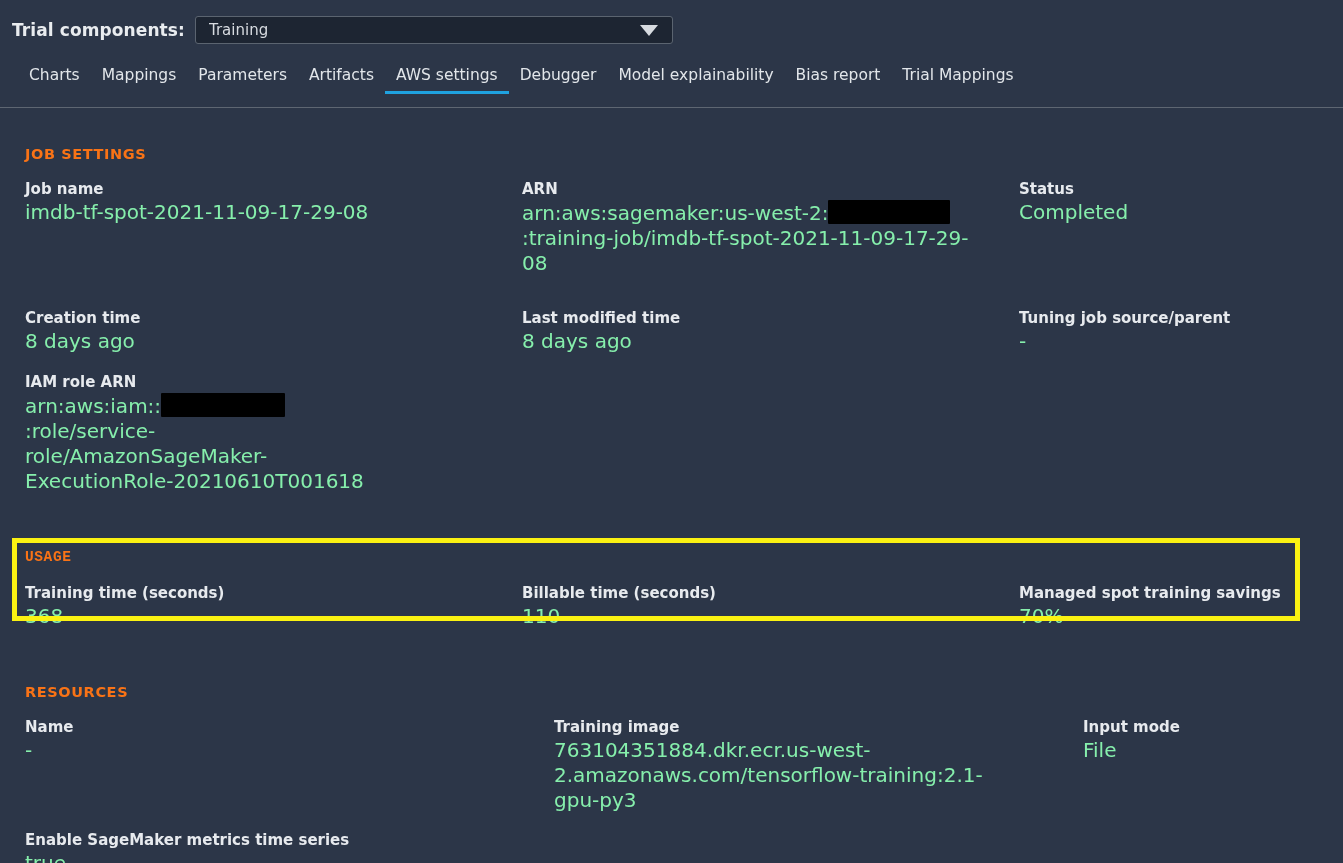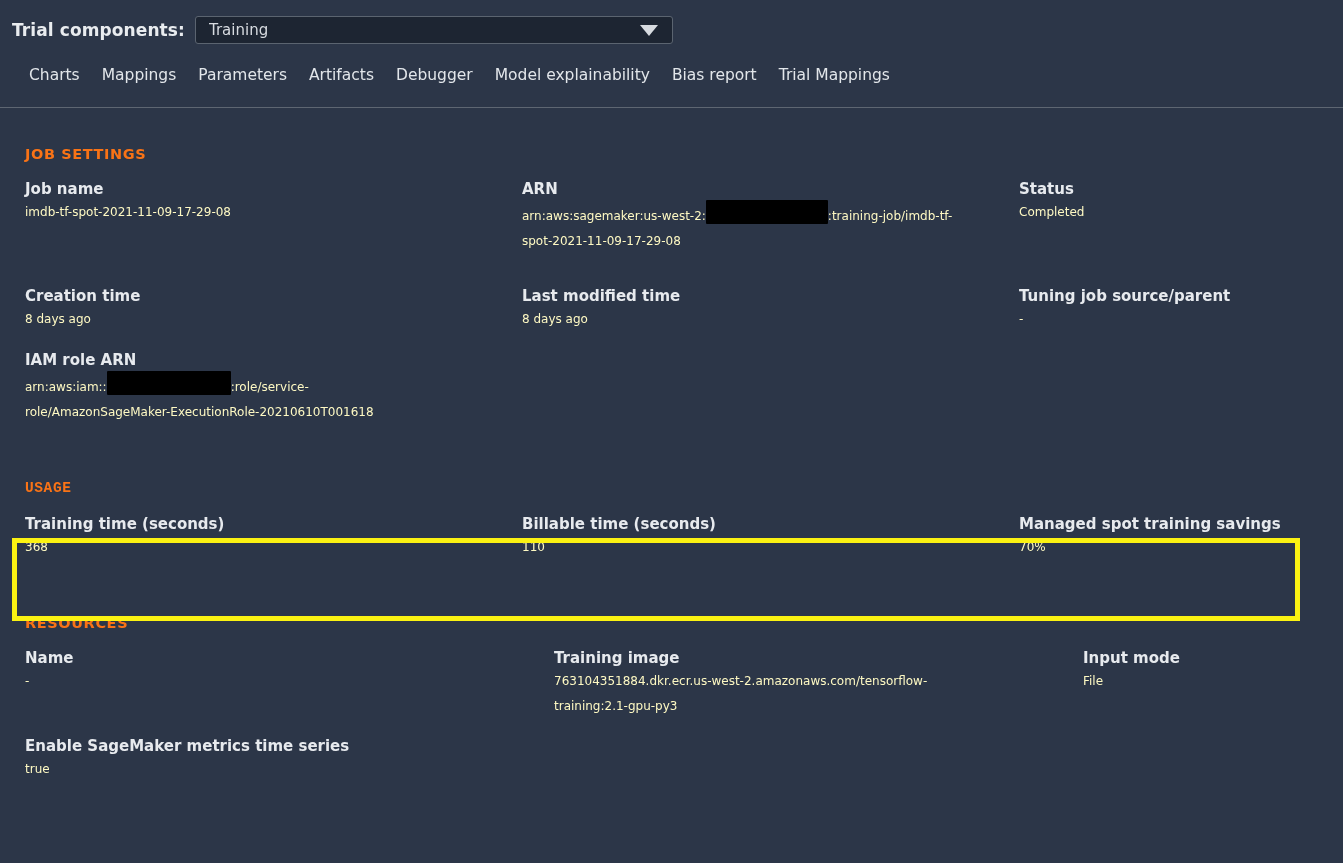--- a/index.html
+++ b/index.html
@@ -122,22 +122,22 @@
     padding-right: 24px;
   }
   .col.c3 { width: 330px; flex: 0 0 330px; padding-right: 8px; }
   .field-label {
     font-size: 15px;
     font-weight: bold;
     color: #e7eaee;
     line-height: 22px;
   }
   .field-value {
-    font-size: 12px;
-    color: #fef9c3;
+    font-size: 20px;
+    color: #86efac;
     line-height: 25px;
     word-break: break-word;
   }
   .field-value.wrapper { max-width: 455px; }
   .redact {
     display: inline-block;
     background: #000;
     vertical-align: -4px;
     border-radius: 1px;
   }
@@ -168,20 +168,21 @@
       <span class="chevron"></span>
     </div>
   </div>
 </div>
 
 <div class="tabbar">
   <div class="tab">Charts</div>
   <div class="tab">Mappings</div>
   <div class="tab">Parameters</div>
   <div class="tab">Artifacts</div>
+  <div class="tab active">AWS settings</div>
   <div class="tab">Debugger</div>
   <div class="tab">Model explainability</div>
   <div class="tab">Bias report</div>
   <div class="tab">Trial Mappings</div>
 </div>
 <div class="tabbar-rule"></div>
 
 <div class="content">
 
   <div class="section-title" style="margin-top:38px;">JOB SETTINGS</div>

